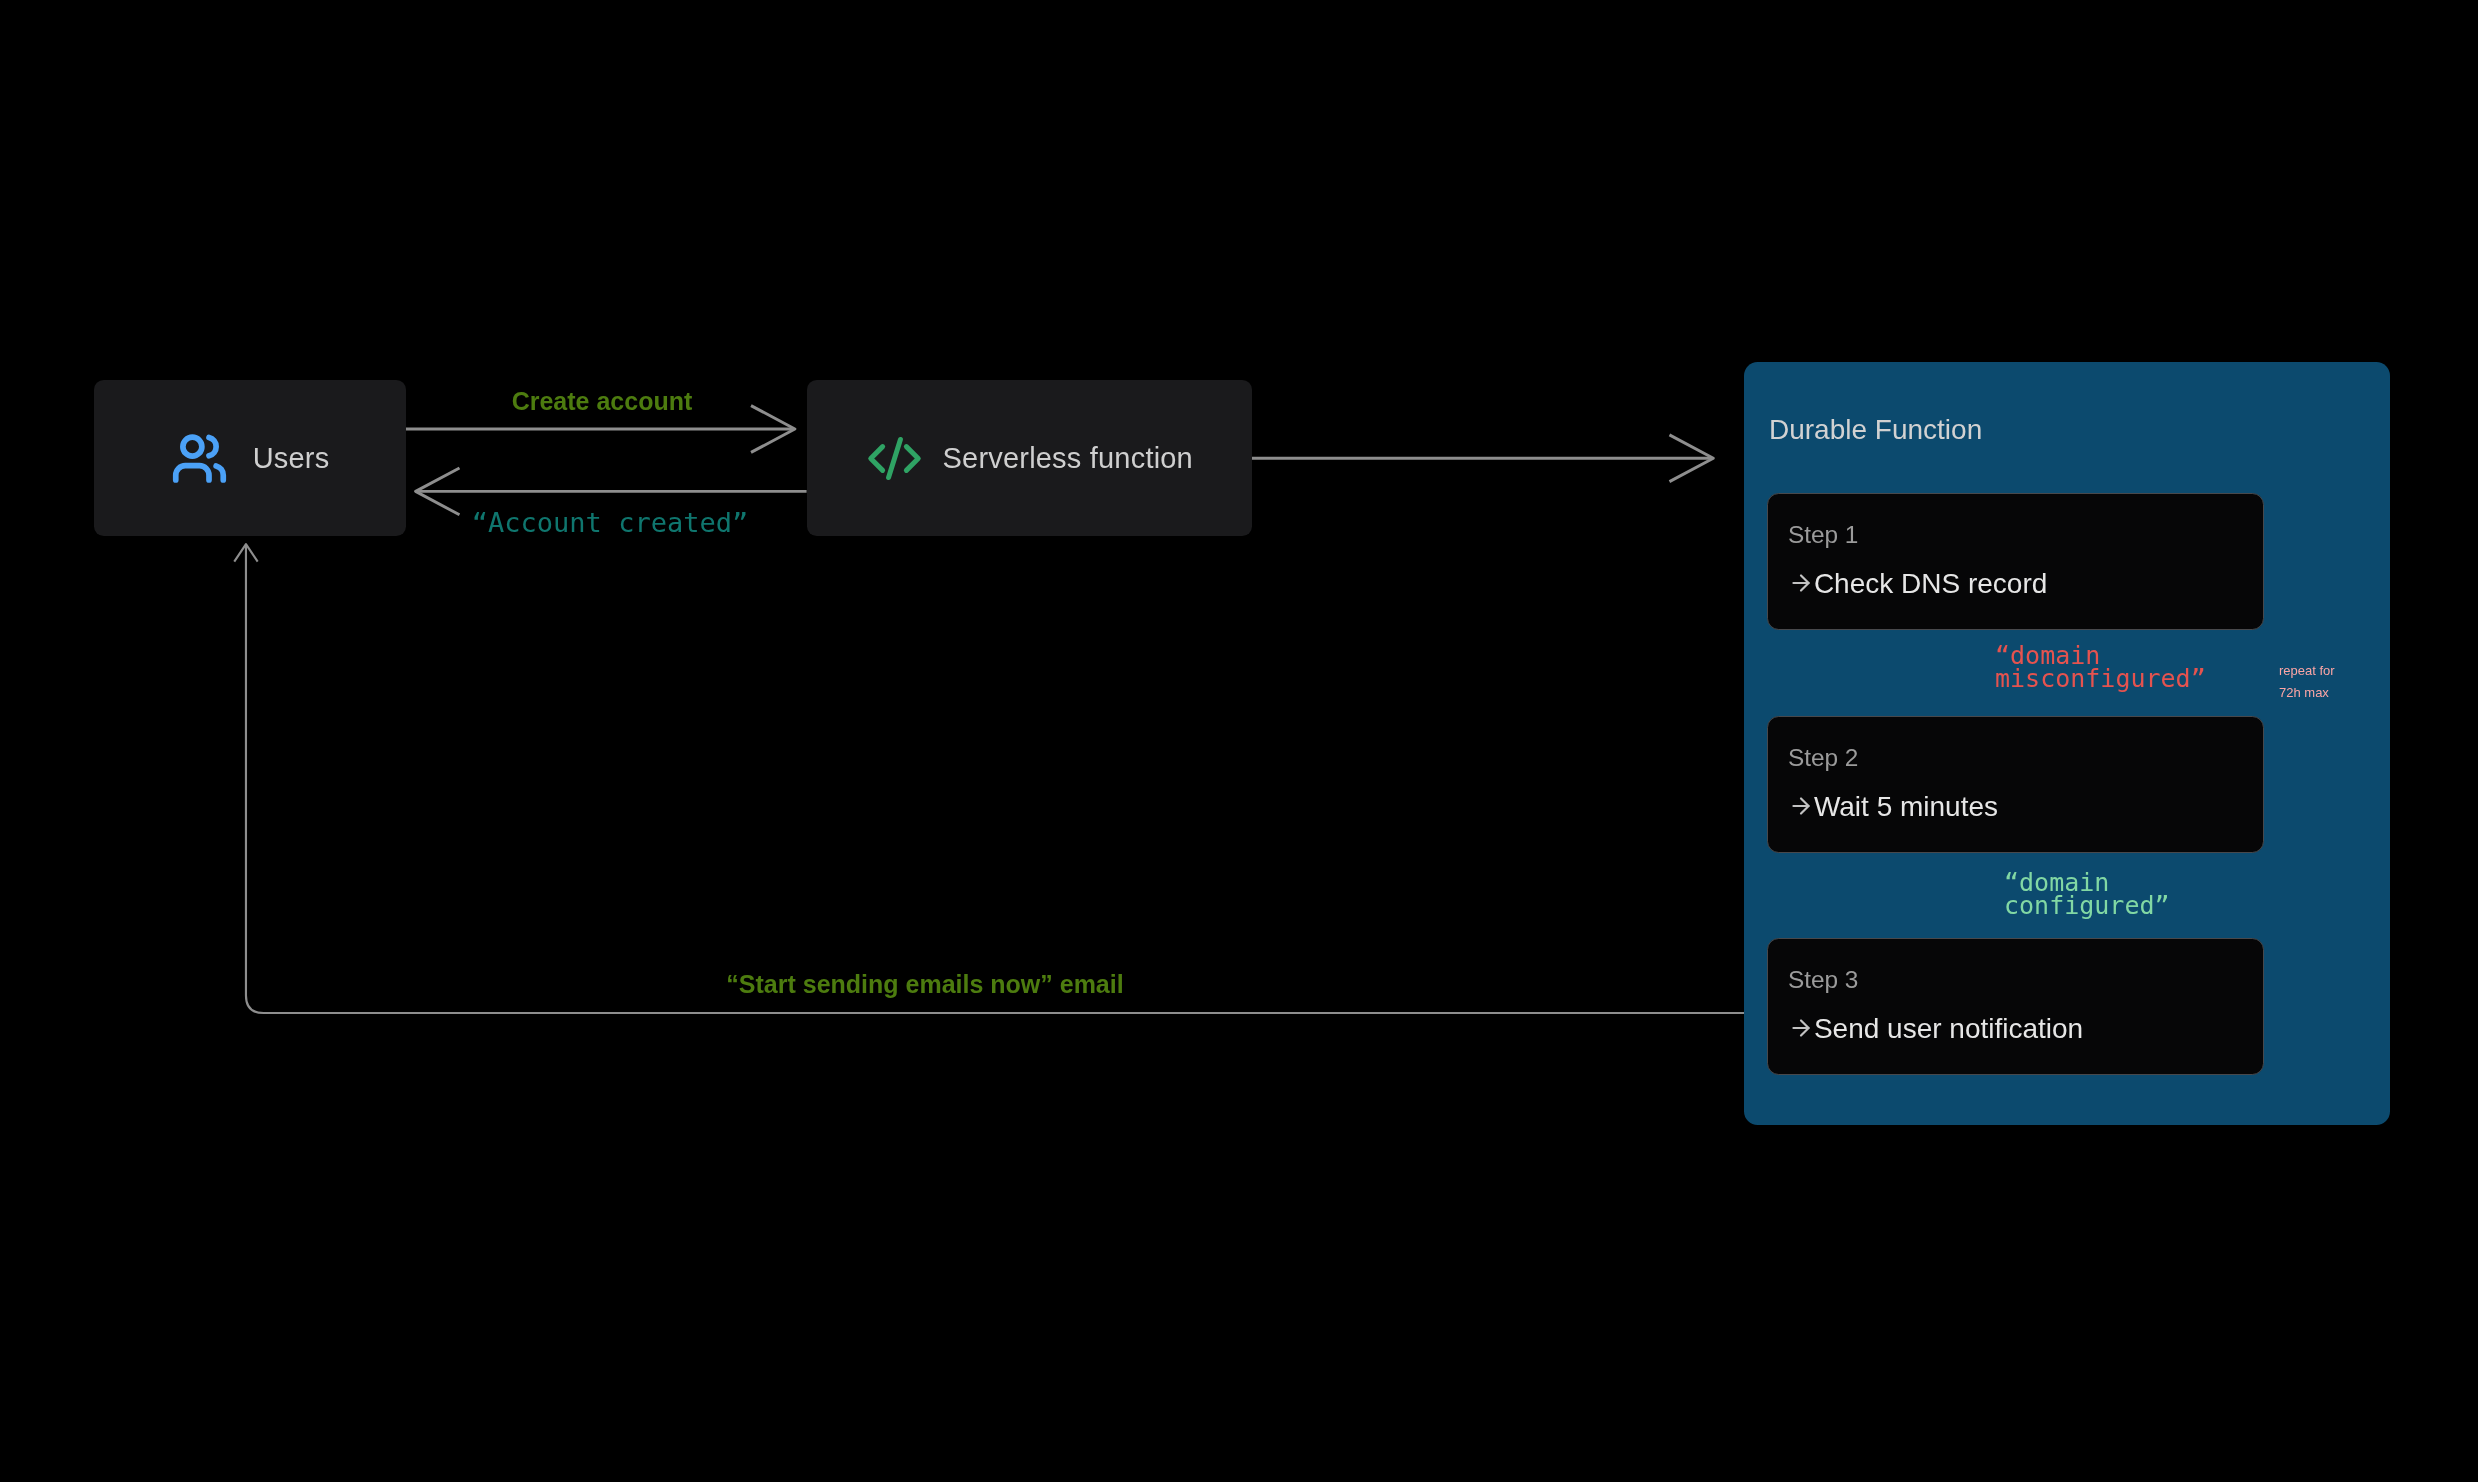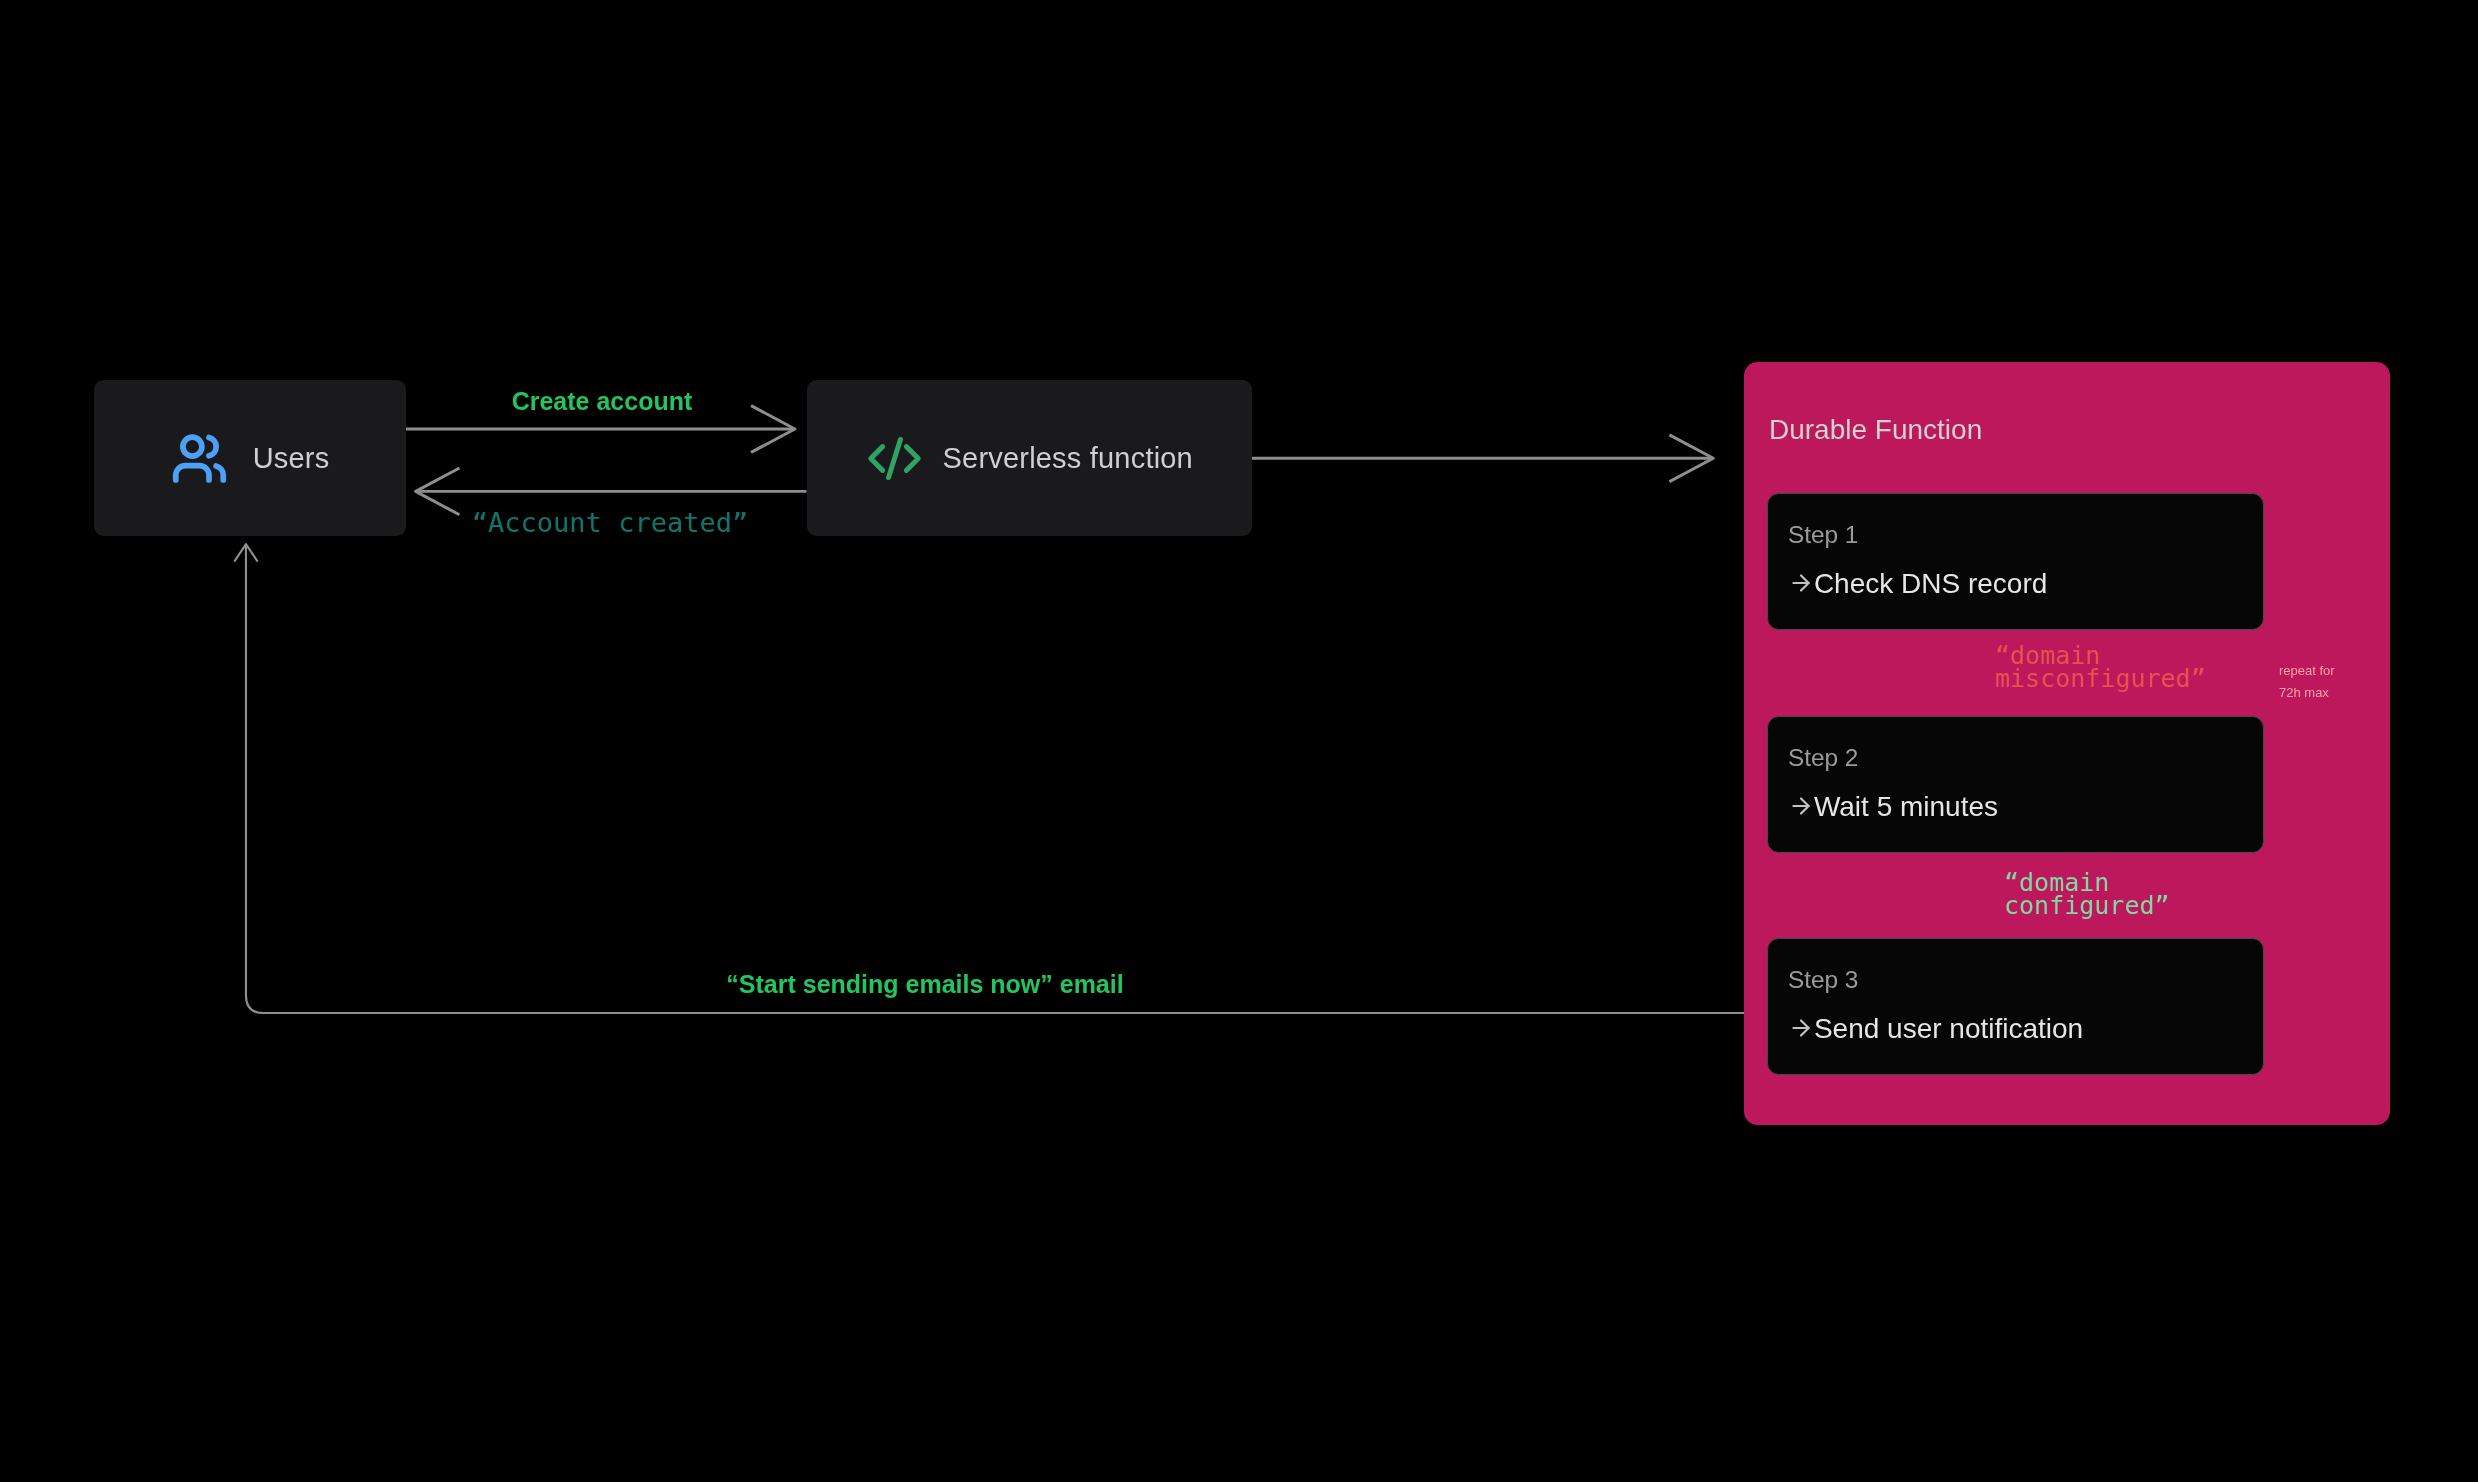--- a/index.html
+++ b/index.html
@@ -11,33 +11,33 @@
   .edge.thin{stroke-width:2.2px;}
 
   .node{position:absolute;display:flex;align-items:center;justify-content:center;
         background:#1a1a1c;border-radius:9.8px;}
   .node .node-label{color:#cfcfcf;font-size:29px;letter-spacing:0.2px;}
   .node .icon{flex:0 0 auto;display:block;}
   .node-users{left:94px;top:380px;width:312px;height:156px;gap:25px;text-align:center;}
   .node-serverless{left:807px;top:380px;width:445px;height:156px;gap:19.5px;}
 
   .panel{position:absolute;left:1744px;top:362px;width:646px;height:763px;
-         background:#be185d;border-radius:13.7px;}
+         background:#0c4a6e;border-radius:13.7px;}
   .panel-title{position:absolute;left:25px;top:413px;color:#d2d2d2;font-size:28px;}
   .panel .panel-title{top:52px;}
 
   .step{position:absolute;left:23.4px;width:497px;height:137px;box-sizing:border-box;
         background:#060607;border:1.5px solid #48484b;border-radius:11.7px;
         padding:29px 19.5px 0 19.5px;}
   .step-label{color:#9b9b9b;font-size:24.4px;line-height:24.4px;}
   .step-action{display:flex;align-items:center;gap:0;margin-top:21.5px;}
   .step-action span{color:#e6e6e6;font-size:28px;line-height:29px;}
 
   .lbl{position:absolute;white-space:pre;}
-  .lbl-bold{font-weight:bold;font-size:25px;color:#22c55e;}
+  .lbl-bold{font-weight:bold;font-size:25px;color:#4d7c0f;}
   .lbl-mono{font-family:"DejaVu Sans Mono","Liberation Mono",monospace;}
   .lbl-center{transform:translate(-50%,-50%);text-align:center;}
   .lbl-account{font-size:27px;color:#0f766e;}
   .lbl-triggers{line-height:37px;}
   .lbl-red{font-size:25px;line-height:23px;color:#e5534f;}
   .lbl-green{font-size:25px;line-height:23px;color:#82d8a4;}
   .lbl-repeat{font-size:13px;line-height:22.4px;color:#fca5a5;}
 </style>
 </head>
 <body>

